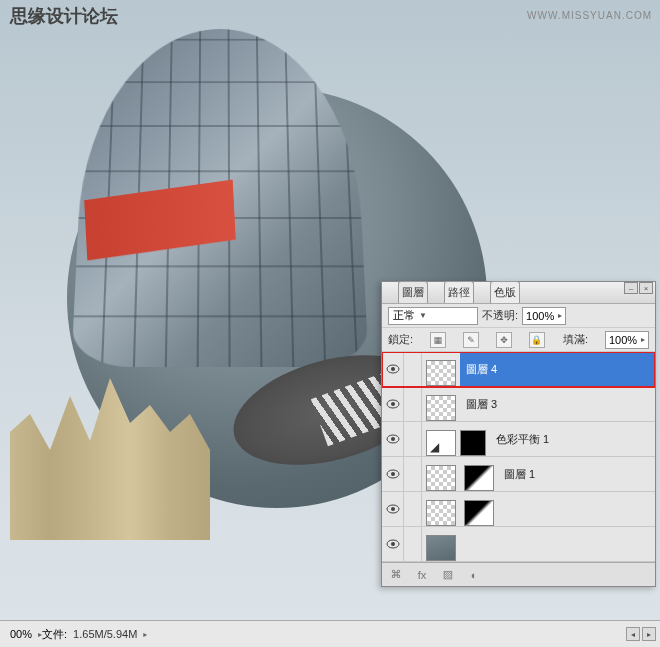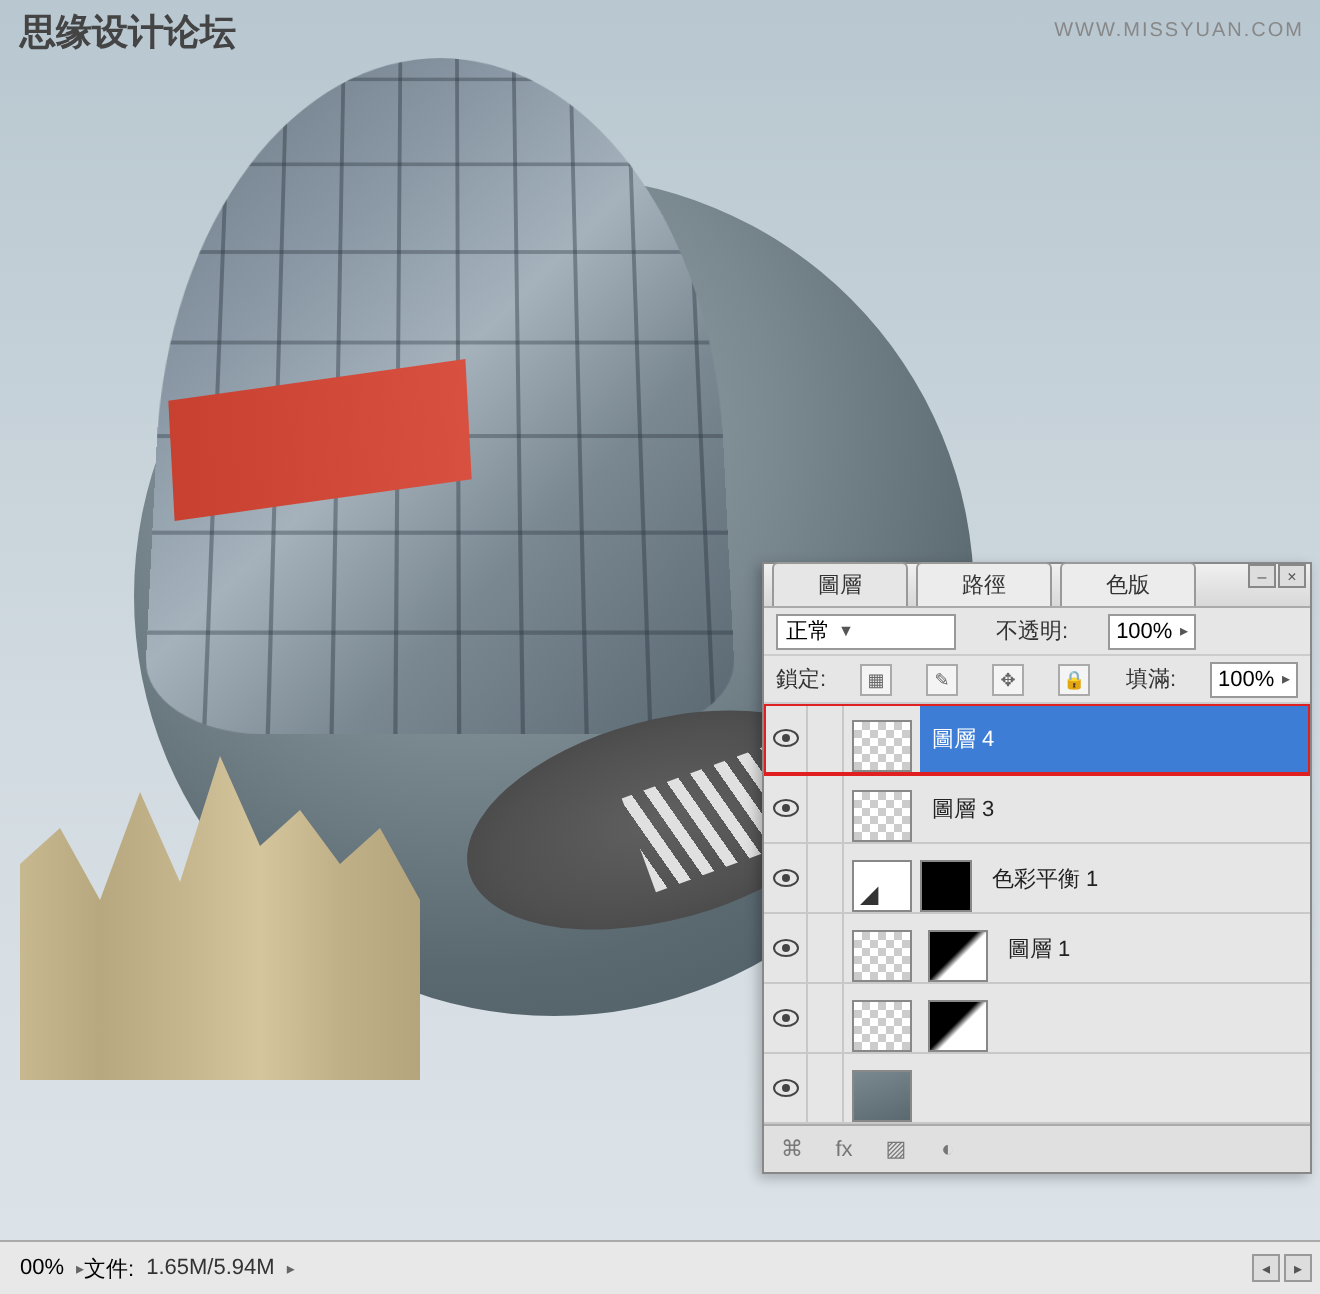--- a/index.html
+++ b/index.html
@@ -14,25 +14,25 @@
 .road{position:absolute;top:58%;left:35%;width:200px;height:100px;background:radial-gradient(ellipse at center,#606060 0%,#505050 60%,#404040 100%);border-radius:50%;transform:rotate(-15deg)}
 .crosswalk{position:absolute;top:62%;left:48%;width:80px;height:50px;background:repeating-linear-gradient(75deg,#e0e0e0 0,#e0e0e0 6px,transparent 6px,transparent 12px);transform:rotate(-20deg)}
 .statusbar{position:absolute;bottom:0;left:0;right:0;height:27px;background:#e8e8e8;border-top:1px solid #aaa;display:flex;align-items:center;padding:0 4px;gap:0}
 .statusbar .zoom{padding:0 6px}
 .statusbar .tri{color:#666;font-size:8px}
 .statusbar .file{padding:0 6px;color:#333}
 .statusbar .scrollbits{margin-left:auto;display:flex;gap:2px}
 .statusbar .scrollbits span{width:14px;height:14px;background:#ddd;border:1px solid #999;font-size:8px;display:flex;align-items:center;justify-content:center;color:#555}
 .panel{position:absolute;top:281px;left:381px;width:275px;background:#e6e6e6;border:1px solid #888;box-shadow:-2px 2px 6px rgba(0,0,0,.25)}
 .phead{height:22px;background:linear-gradient(#f0f0f0,#d8d8d8);border-bottom:1px solid #aaa;display:flex;align-items:flex-end}
-.tab{padding:3px 22px;border:1px solid #999;border-bottom:none;background:#ececec;margin-left:4px;border-radius:3px 3px 0 0;color:#333;cursor:pointer}
+.tab{padding:3px 3px;border:1px solid #999;border-bottom:none;background:#ececec;margin-left:16px;border-radius:3px 3px 0 0;color:#333;cursor:pointer}
 .tab.active{background:#e6e6e6;font-weight:normal}
 .phead .win{margin-left:auto;display:flex;gap:1px;padding-right:2px;align-self:flex-start}
 .phead .win span{width:14px;height:12px;border:1px solid #888;background:#ddd;font-size:8px;display:flex;align-items:center;justify-content:center;color:#555;cursor:pointer}
-.optrow{height:24px;display:flex;align-items:center;padding:0 6px;border-bottom:1px solid #ccc;gap:20px}
+.optrow{height:24px;display:flex;align-items:center;padding:0 6px;border-bottom:1px solid #ccc;gap:4px}
 .sel{border:1px solid #999;background:#fff;padding:1px 4px;height:18px;display:flex;align-items:center;gap:4px}
 .sel.wide{width:90px}
 .caret{font-size:8px;color:#555}
 .lbl{color:#333;white-space:nowrap}
 .pct{width:44px;border:1px solid #999;background:#ffffff;padding:1px 3px;height:18px;display:flex;align-items:center;justify-content:space-between}
 .arr{font-size:8px;color:#555}
 .lockrow{height:24px;display:flex;align-items:center;padding:0 6px;border-bottom:1px solid #ccc;gap:17px}
 .lockrow .ic{width:16px;height:16px;border:1px solid #aaa;background:#f4f4f4;display:flex;align-items:center;justify-content:center;font-size:9px;color:#666}
 .layers{max-height:260px;overflow:hidden}
 .layer{height:35px;display:flex;align-items:flex-end;border-bottom:1px solid #c8c8c8;background:#e6e6e6}

